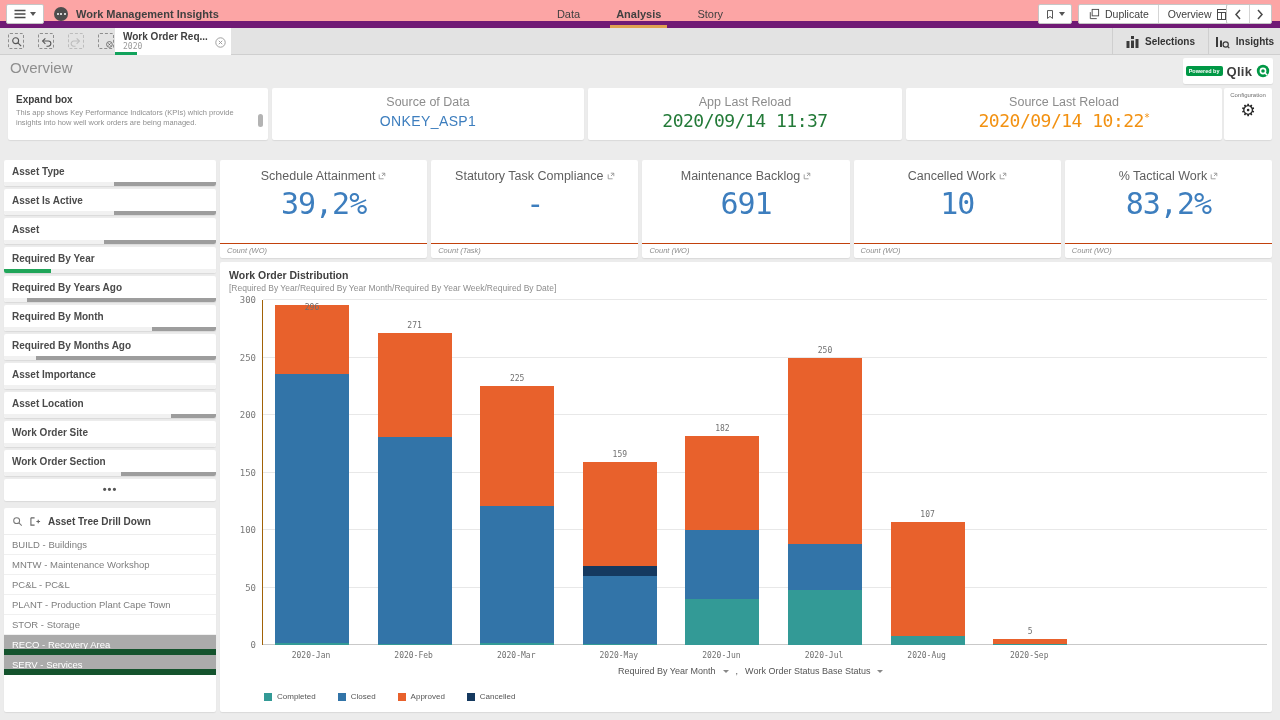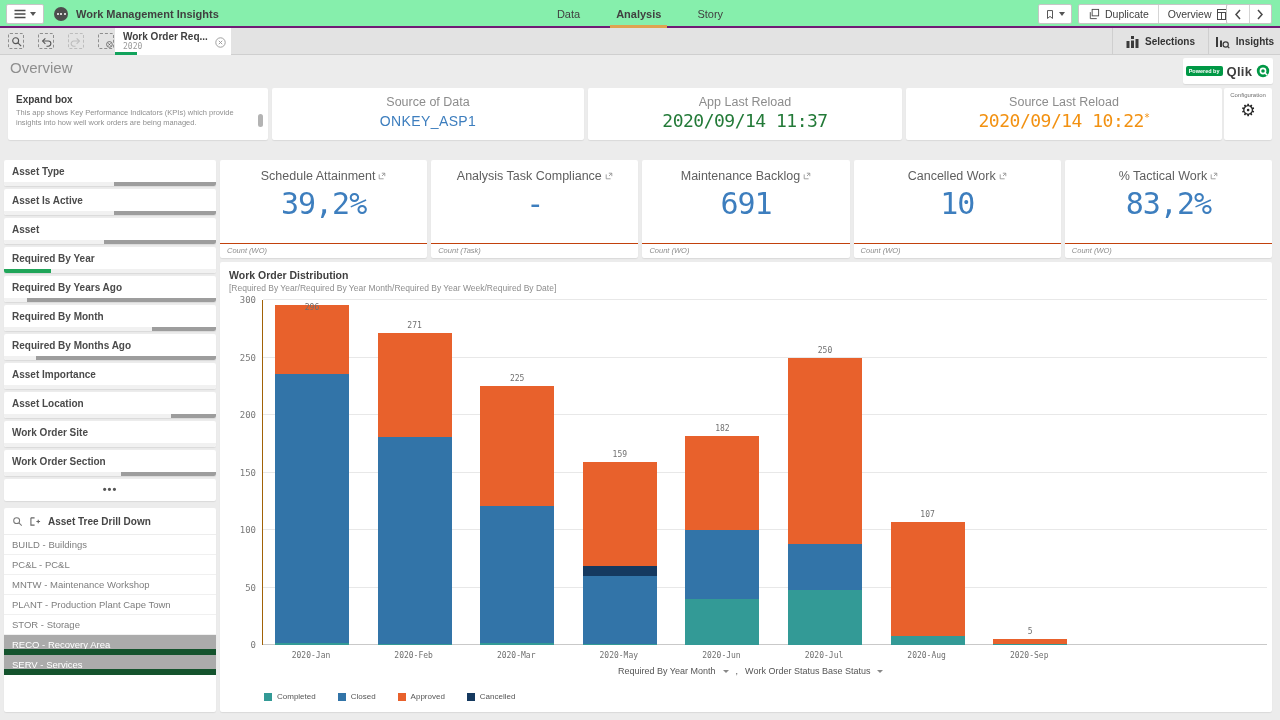--- a/index.html
+++ b/index.html
@@ -3,21 +3,21 @@
 <meta charset="utf-8">
 <style>
   * { margin:0; padding:0; box-sizing:border-box; }
   html,body { background:#d8d8d8; }
   #root { position:relative; width:1280px; height:720px; background:#ececec;
           font-family:"Liberation Sans", sans-serif; overflow:hidden; }
   .mono { font-family:"DejaVu Sans Mono", monospace; }
   .card { background:#fff; border-radius:2px; box-shadow:0 1px 1px rgba(0,0,0,.08); }
 
   
-  #topbar { position:absolute; left:0; top:0; width:1280px; height:28px; background:#86efac; border-bottom:2px solid #701a75; z-index:5; }
+  #topbar { position:absolute; left:0; top:0; width:1280px; height:28px; background:#fca5a5; border-bottom:7px solid #701a75; z-index:5; }
   #menu-btn { position:absolute; left:6px; top:4px; width:38px; height:20px; border:1px solid #c6c6c6; border-radius:2px; display:flex; align-items:center; justify-content:center; gap:4px; background:#fff; }
   .caret { width:0; height:0; border-left:3.5px solid transparent; border-right:3.5px solid transparent; border-top:4px solid #555; }
   #app-icon { position:absolute; left:54px; top:7px; width:14px; height:14px; border-radius:50%; background:#4d4d4d; display:flex; align-items:center; justify-content:center; gap:1.5px; }
   #app-icon i { width:2px; height:2px; border-radius:50%; background:#fff; }
   #app-title { position:absolute; left:76px; top:0; line-height:28px; font-size:11px; font-weight:bold; color:#404040; }
   #top-tabs { position:absolute; left:0; right:0; top:0; height:28px; display:flex; justify-content:center; gap:36px; }
   .top-tab { position:relative; line-height:28px; font-size:11px; color:#404040; cursor:default; }
   .top-tab.active { font-weight:bold; }
   .top-tab.active .tabbar { position:absolute; left:-6px; right:-6px; bottom:0; height:3px; background:#E0A250; }
   .tb-btn { position:absolute; top:4px; height:20px; border:1px solid #c6c6c6; border-radius:2px; background:#fff; display:flex; align-items:center; }
@@ -343,41 +343,41 @@
           <circle cx="5.5" cy="5.5" r="3.5" fill="none" stroke="#777" stroke-width="1.2"></circle>
           <path d="M8.2 8.2 L11.5 11.5" stroke="#777" stroke-width="1.2"></path>
         </svg>
       <svg width="13" height="11" viewBox="0 0 14 12">
           <path d="M2 2 h4 M2 2 v8 h4 M8 6 h4 M10 4 v4" fill="none" stroke="#666" stroke-width="1.2"></path>
         </svg>
       <span id="tree-title">Asset Tree Drill Down</span>
     </div>
     <div id="tree-rows">
         <div class="tree-row">BUILD - Buildings</div>
+        <div class="tree-row">MNTW - Maintenance Workshop</div>
         <div class="tree-row">PC&amp;L - PC&amp;L</div>
-        <div class="tree-row">MNTW - Maintenance Workshop</div>
         <div class="tree-row">PLANT - Production Plant Cape Town</div>
         <div class="tree-row">STOR - Storage</div>
         <div class="tree-row sel">RECO - Recovery Area</div>
         <div class="tree-row sel">SERV - Services</div>
       </div>
   </div>
 
   <div id="kpi-row">
       <div class="kpi-card">
         <div class="kpi-title"><span>Schedule Attainment</span><span><svg width="8" height="8" viewBox="0 0 10 10">
               <path d="M1.5 3 v5.5 h5.5" fill="none" stroke="#8a8a8a"></path>
               <path d="M4.8 1.5 h3.7 v3.7" fill="none" stroke="#8a8a8a"></path>
               <path d="M8.3 1.7 L5 5" stroke="#8a8a8a"></path>
             </svg></span></div>
         <div class="kpi-value">39,2%</div>
         <div class="kpi-footer">Count (WO)</div>
       </div>
       <div class="kpi-card">
-        <div class="kpi-title"><span>Analysis Task Compliance</span><span><svg width="8" height="8" viewBox="0 0 10 10">
+        <div class="kpi-title"><span>Statutory Task Compliance</span><span><svg width="8" height="8" viewBox="0 0 10 10">
               <path d="M1.5 3 v5.5 h5.5" fill="none" stroke="#8a8a8a"></path>
               <path d="M4.8 1.5 h3.7 v3.7" fill="none" stroke="#8a8a8a"></path>
               <path d="M8.3 1.7 L5 5" stroke="#8a8a8a"></path>
             </svg></span></div>
         <div class="kpi-value">-</div>
         <div class="kpi-footer">Count (Task)</div>
       </div>
       <div class="kpi-card">
         <div class="kpi-title"><span>Maintenance Backlog</span><span><svg width="8" height="8" viewBox="0 0 10 10">
               <path d="M1.5 3 v5.5 h5.5" fill="none" stroke="#8a8a8a"></path>

